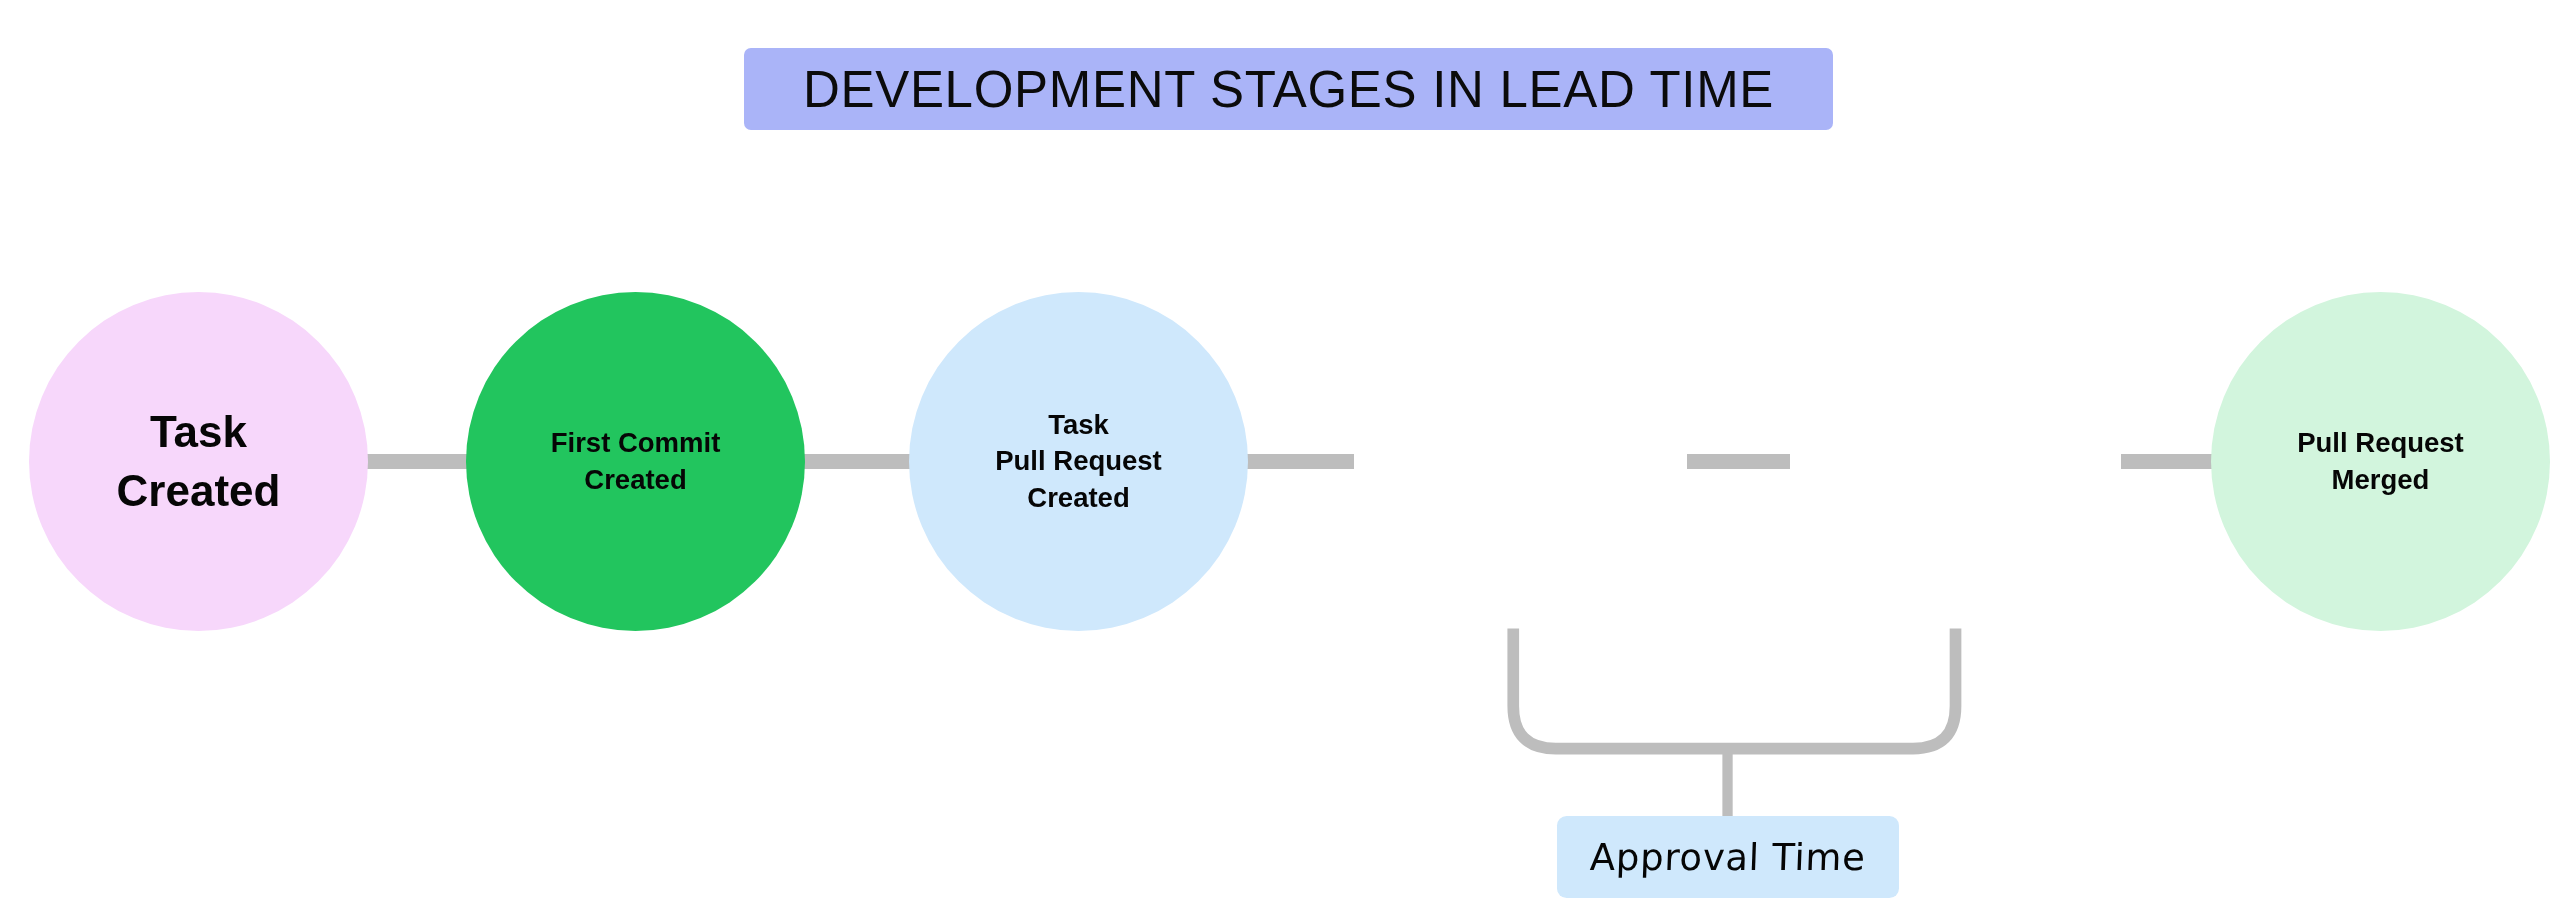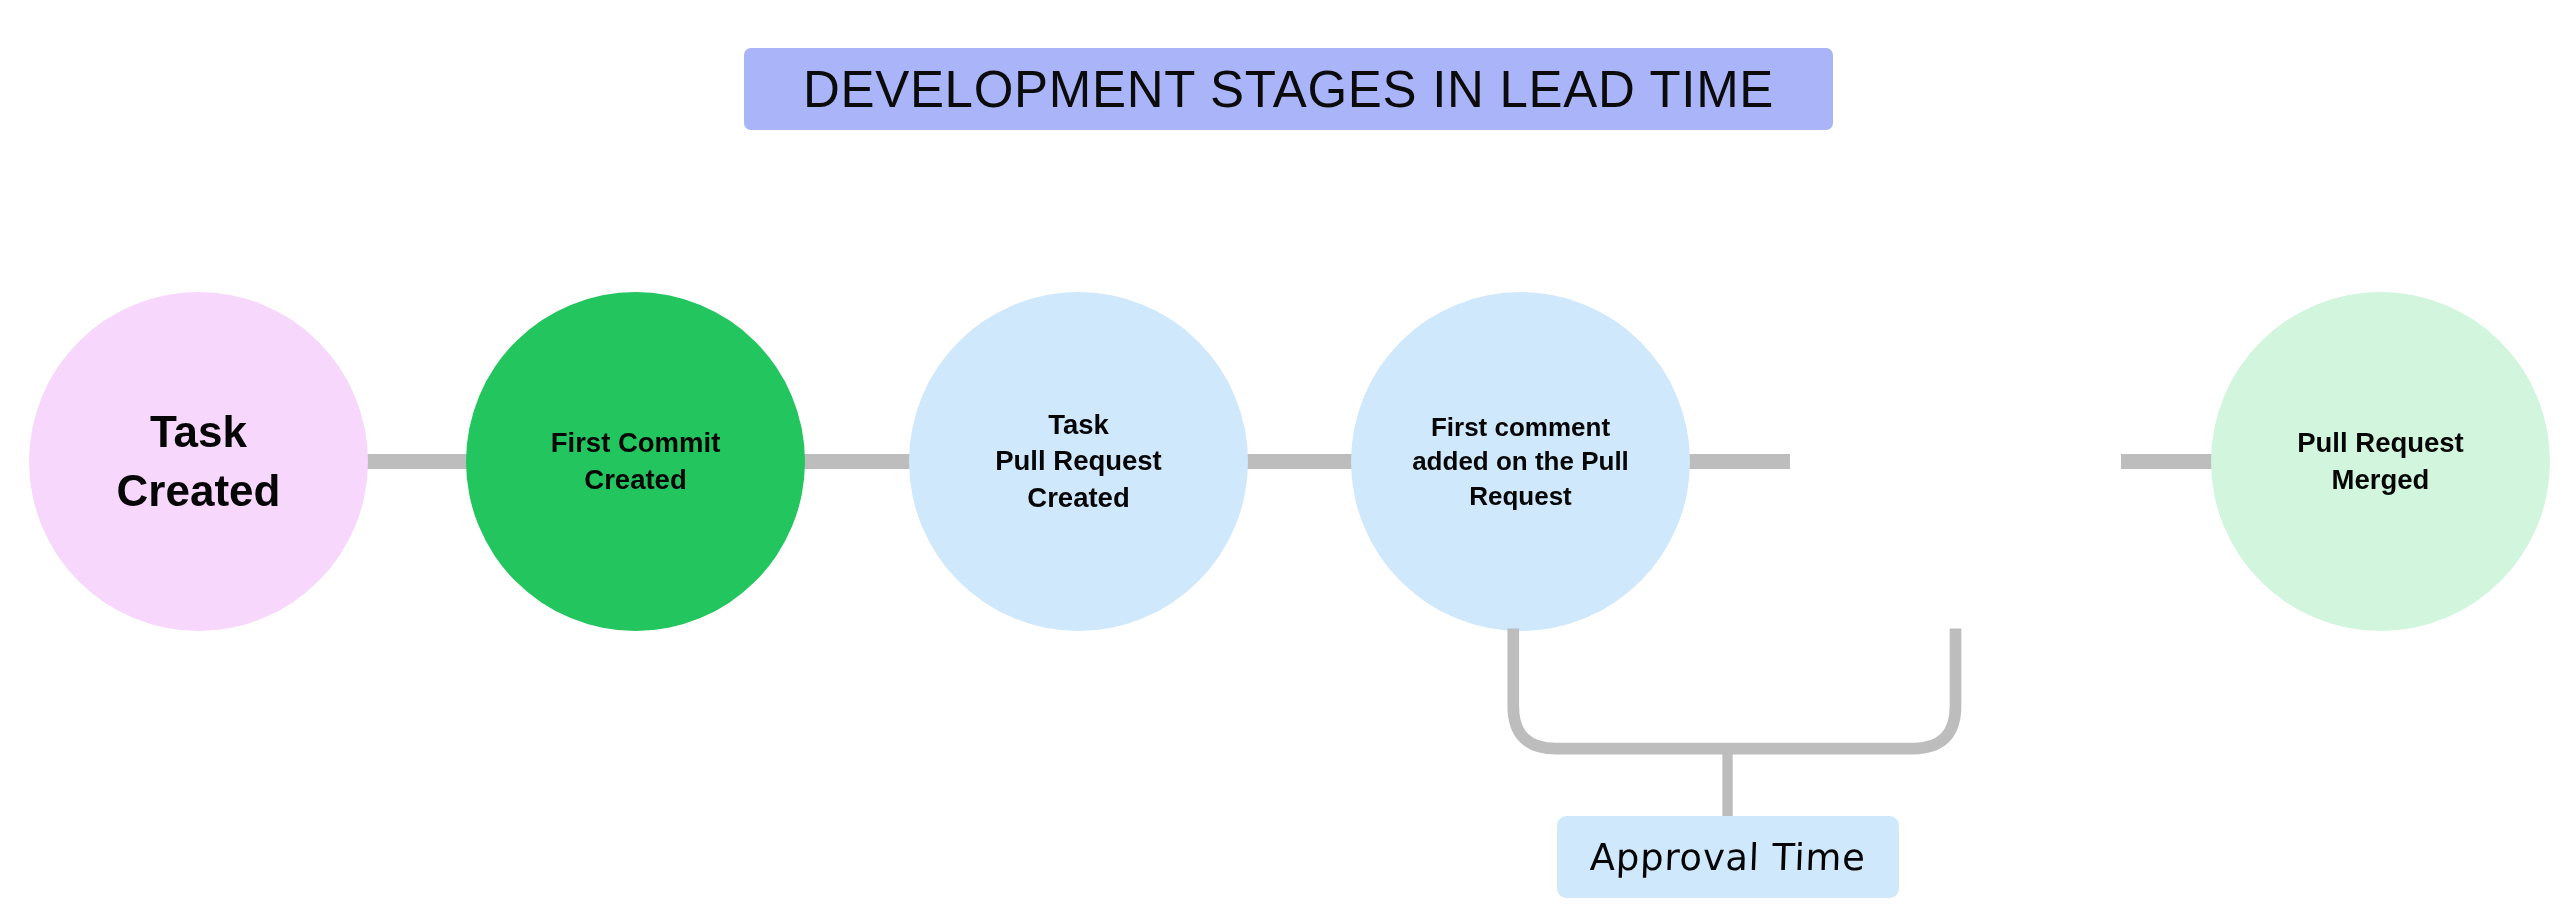--- a/index.html
+++ b/index.html
@@ -135,25 +135,20 @@
     <span class="stage-label">First Commit
 Created</span>
   </div>
 
   <div class="stage-node size-md" style="left:909px; background:#cfe8fc;">
     <span class="stage-label">Task
 Pull Request
 Created</span>
   </div>
 
-  <div class="stage-node size-sm" style="left:1351px; background:#cfe8fc;">
-    <span class="stage-label">First comment
-added on the Pull
-Request</span>
-  </div>
 
 
   <div class="stage-node size-md" style="left:2211px; background:#d2f5dd;">
     <span class="stage-label">Pull Request
 Merged</span>
   </div>
 
   <svg id="bracket-svg" viewBox="0 0 3750 1344">
     <path d="M 2203 915
              L 2203 1028

